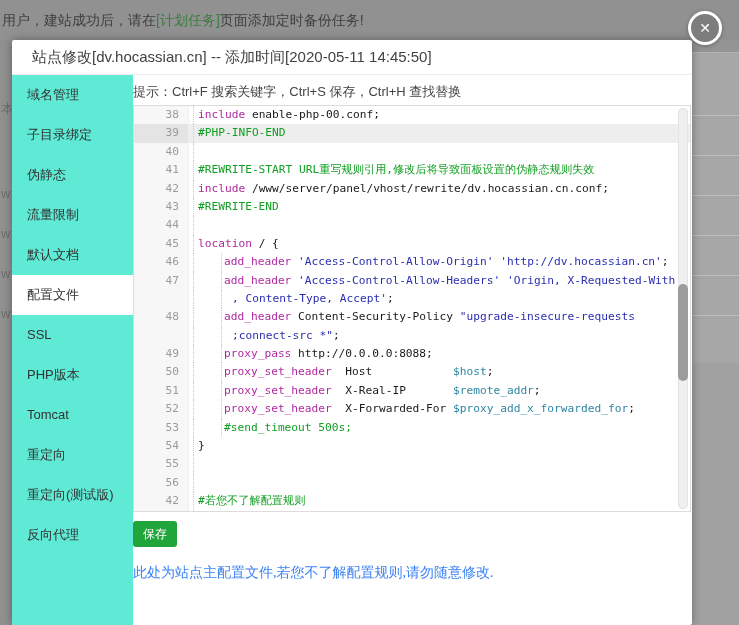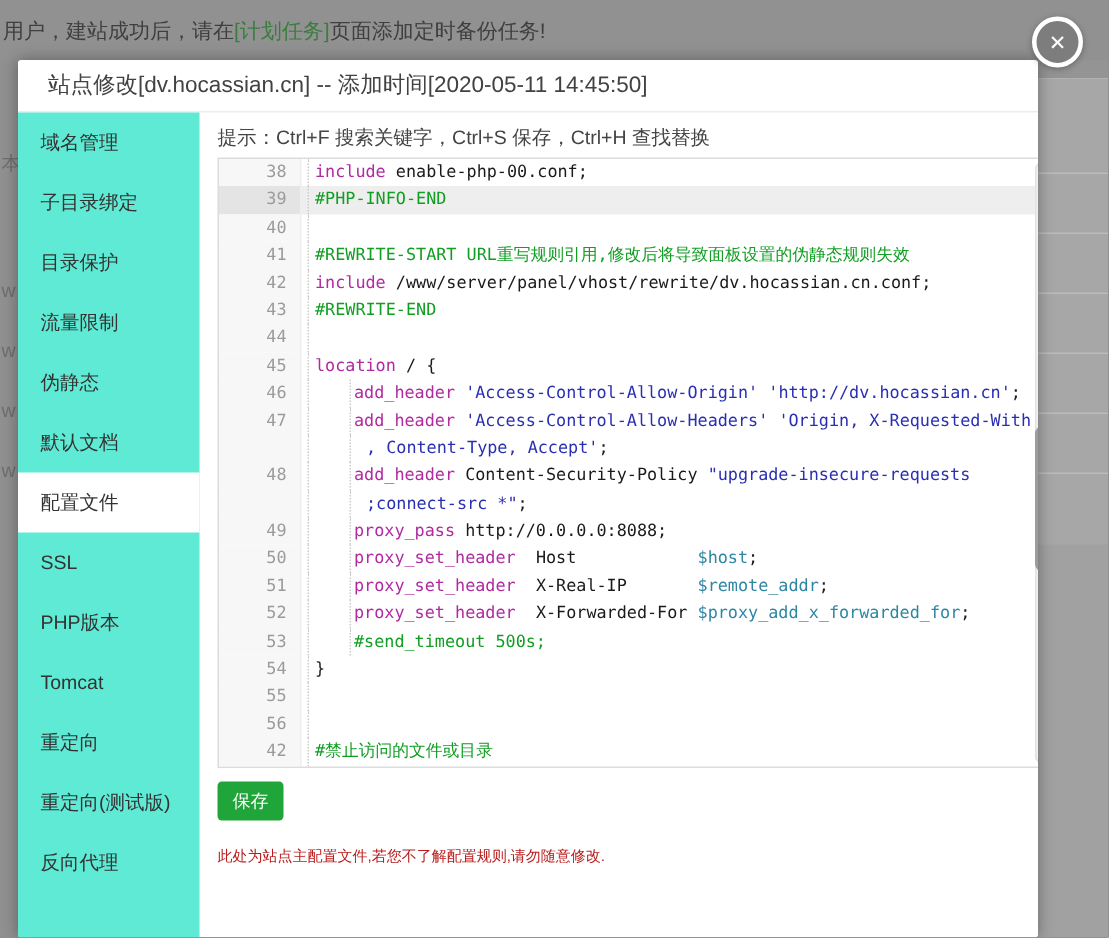--- a/index.html
+++ b/index.html
@@ -19,21 +19,21 @@
 
   
   .dialog{position:absolute;left:12px;top:40px;width:680px;height:585px;background:#fff;
           border-radius:2px;box-shadow:0 0 10px rgba(0,0,0,0.35);overflow:hidden;}
   .dlg-title{height:34px;line-height:34px;padding-left:20px;font-size:15px;color:#424242;
              border-bottom:1px solid #ededed;}
   .dlg-body{display:flex;height:550px;}
   .sidebar{width:121px;background:#5eead4;flex:none;}
   .side-item{height:40px;line-height:40px;padding-left:15px;font-size:13px;color:#333;cursor:pointer;}
   .side-item.active{background:#fff;}
-  .content{flex:1;position:relative;margin-left:12px;}
+  .content{flex:1;position:relative;}
   .hint{margin:8px 0 4px 0;height:18px;font-size:13px;color:#444;}
 
   
   .editor{position:relative;width:556px;height:405px;border:1px solid #dcdcdc;background:#fff;
           font-family:"DejaVu Sans Mono","Liberation Mono",monospace;font-size:11.2px;overflow:hidden;}
   .crow{display:flex;height:18.4px;line-height:18.4px;}
   .ln{width:45px;padding-right:9px;text-align:right;color:var(--ln);background:#f7f7f7;
       border-right:1px solid #efefef;flex:none;}
   .cl{flex:1;position:relative;white-space:pre;color:var(--pl);}
   .crow.active .ln{background:#e4e4e4;}
@@ -44,21 +44,21 @@
   .t-cm{color:var(--cm);}
   .t-str{color:var(--str);}
   .t-var{color:var(--vr);}
   .t-pl{color:var(--pl);}
   .sb-track{position:absolute;top:2px;right:2px;bottom:2px;width:10px;background:#f0f0f0;
             border-radius:5px;box-shadow:inset 0 0 2px rgba(0,0,0,0.18);}
   .sb-thumb{position:absolute;left:0;width:10px;top:44%;height:24%;background:#9c9c9c;border-radius:5px;}
 
   .save-btn{margin-top:9px;width:44px;height:26px;background:var(--accent);color:#fff;border:none;
             border-radius:3px;font-size:12px;cursor:pointer;}
-  .note{margin-top:17px;font-size:10px;color:#b91c1c;}
+  .note{margin-top:17px;font-size:14px;color:#3b82f6;font-family:Liberation Serif, serif;}
 
   
   .close-btn{position:absolute;left:688px;top:11px;width:28px;height:28px;background:#7d7d7d;
              border:3px solid #fff;border-radius:50%;color:#fff;text-align:center;line-height:28px;
              font-size:14px;font-weight:bold;cursor:pointer;box-shadow:0 1px 4px rgba(0,0,0,0.3);}
 </style>
 </head>
 <body>
 
 <div class="screen">
@@ -83,23 +83,22 @@
     <div class="rline" style="top:275px"></div>
     <div class="seg-bottom"></div>
   </div>
 
   <div class="dialog">
     <div class="dlg-title">站点修改[dv.hocassian.cn] -- 添加时间[2020-05-11 14:45:50]</div>
     <div class="dlg-body">
       <div class="sidebar" id="sidebar">
           <div class="side-item">域名管理</div>
           <div class="side-item">子目录绑定</div>
-          <div class="side-item">目录保护</div>
+          <div class="side-item">伪静态</div>
           <div class="side-item">流量限制</div>
-          <div class="side-item">伪静态</div>
           <div class="side-item">默认文档</div>
           <div class="side-item active">配置文件</div>
           <div class="side-item">SSL</div>
           <div class="side-item">PHP版本</div>
           <div class="side-item">Tomcat</div>
           <div class="side-item">重定向</div>
           <div class="side-item">重定向(测试版)</div>
           <div class="side-item">反向代理</div>
         </div>
       <div class="content">
@@ -185,21 +184,21 @@
               <div class="crow">
                 <div class="ln">55</div>
                 <div class="cl" style="padding-left: 9px;"><span class="guide" style="left: 4px;"></span></div>
               </div>
               <div class="crow">
                 <div class="ln">56</div>
                 <div class="cl" style="padding-left: 9px;"><span class="guide" style="left: 4px;"></span></div>
               </div>
               <div class="crow">
                 <div class="ln">42</div>
-                <div class="cl" style="padding-left: 9px;"><span class="guide" style="left: 4px;"></span><span class="t-cm">#禁止访问的文件或目录</span></div>
+                <div class="cl" style="padding-left: 9px;"><span class="guide" style="left: 4px;"></span><span class="t-cm">#若您不了解配置规则</span></div>
               </div>
             </div>
           <div class="sb-track">
             <div class="sb-thumb"></div>
           </div>
         </div>
         <button class="save-btn">保存</button>
         <div class="note">此处为站点主配置文件,若您不了解配置规则,请勿随意修改.</div>
       </div>
     </div>

